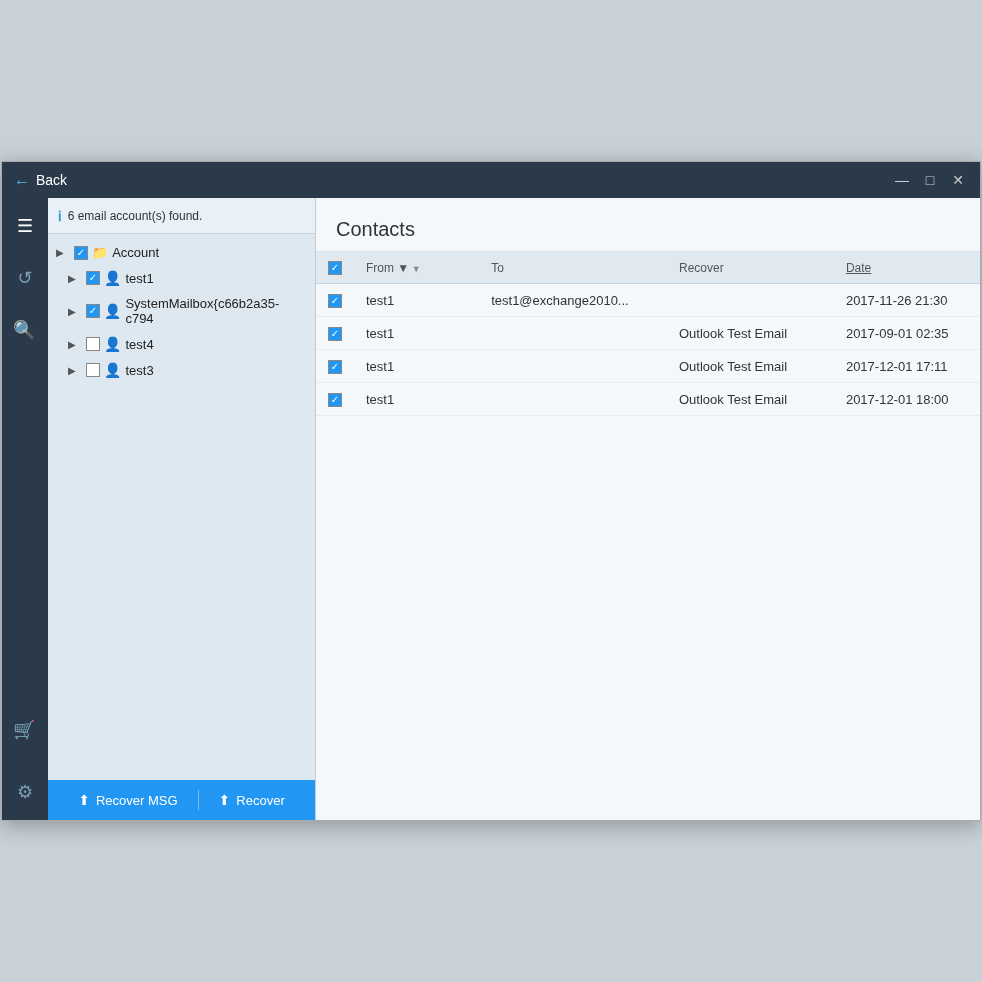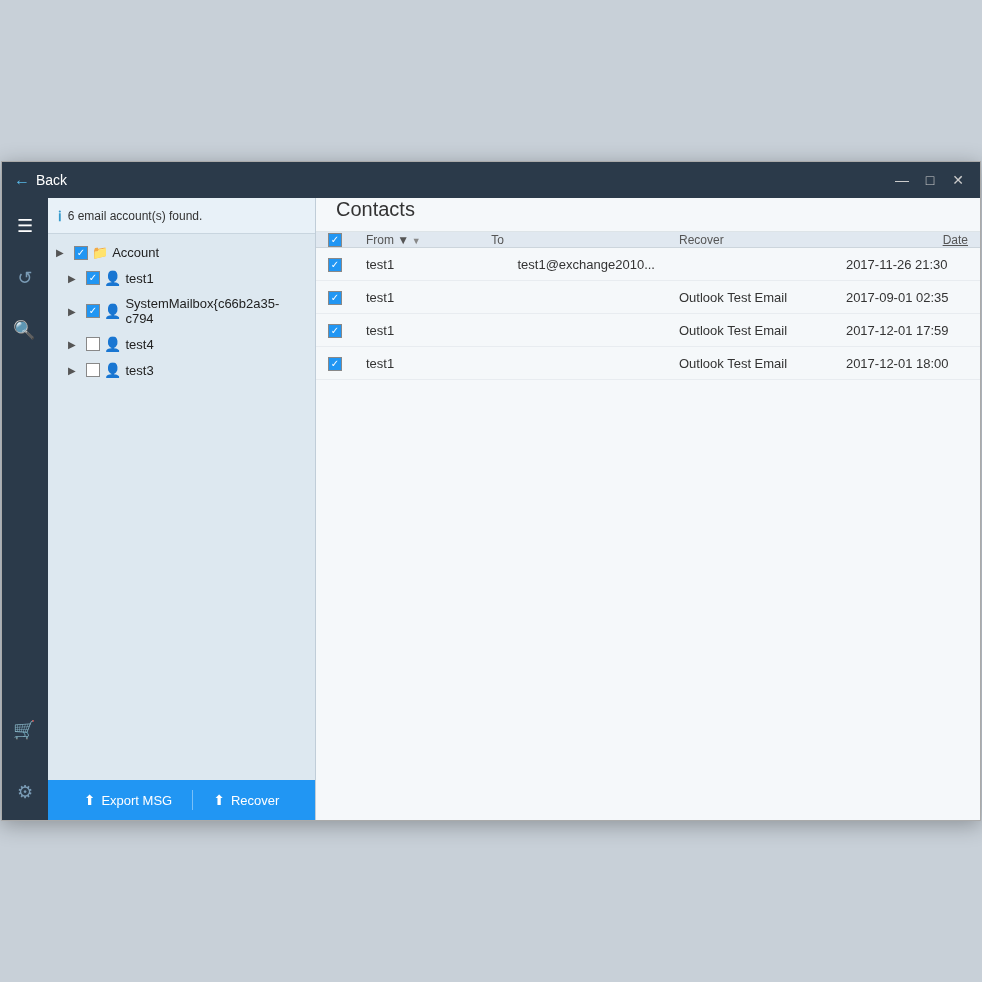--- a/index.html
+++ b/index.html
@@ -225,21 +225,21 @@
     
     .right-panel {
       flex: 1;
       background: #f5f8fa;
       display: flex;
       flex-direction: column;
       overflow: hidden;
     }
 
     .right-header {
-      padding: 0 20px 10px;
+      padding: 20px 20px 10px;
       background: #f5f8fa;
       border-bottom: 1px solid #dde4e8;
     }
 
     .right-title {
       font-size: 20px;
       font-weight: 400;
       color: #333;
     }
 
@@ -253,21 +253,21 @@
       width: 100%;
       border-collapse: collapse;
     }
 
     thead tr {
       background: #e0e8f0;
     }
 
     thead th {
       text-align: left;
-      padding: 0 12px;
+      padding: 8px 12px;
       font-size: 12px;
       font-weight: 500;
       color: #555;
       border-bottom: 1px solid #ccd5dc;
     }
 
     thead th.sortable {
       cursor: pointer;
     }
 
@@ -308,38 +308,36 @@
     .td-check {
       width: 30px;
     }
 
     .td-from {
       min-width: 120px;
     }
 
     .td-to {
       min-width: 180px;
-      text-align: right;
     }
 
     .td-subject {
       min-width: 160px;
     }
 
     .td-date {
       min-width: 140px;
       text-align: left;
     }
 
     .th-check {
       width: 30px;
     }
 
     .th-date {
-      text-align: right;
       text-decoration: underline;
     }
   </style>
 </head>
 <body>
 
 <div class="app-window">
 
   <div class="title-bar">
     <div class="title-bar-back">
@@ -404,21 +402,21 @@
           <span class="tree-chevron">▶</span>
           <span class="tree-checkbox unchecked"></span>
           <span class="tree-user-icon">👤</span>
           <span>test3</span>
         </div>
       </div>
 
       <div class="bottom-bar">
         <button class="bottom-btn">
           <span class="upload-icon">⬆</span>
-          <span>Export MSG</span>
+          <span>Recover MSG</span>
         </button>
         <div class="bottom-divider"></div>
         <button class="bottom-btn">
           <span class="upload-icon">⬆</span>
           <span>Recover</span>
         </button>
       </div>
     </div>
 
     <div class="right-panel">
@@ -452,21 +450,21 @@
                 <td class="td-from">test1</td>
                 <td class="td-to"></td>
                 <td class="td-subject">Outlook Test Email</td>
                 <td class="td-date">2017-09-01 02:35</td>
               </tr>
               <tr>
                 <td class="td-check"><span class="row-checkbox"></span></td>
                 <td class="td-from">test1</td>
                 <td class="td-to"></td>
                 <td class="td-subject">Outlook Test Email</td>
-                <td class="td-date">2017-12-01 17:59</td>
+                <td class="td-date">2017-12-01 17:11</td>
               </tr>
               <tr>
                 <td class="td-check"><span class="row-checkbox"></span></td>
                 <td class="td-from">test1</td>
                 <td class="td-to"></td>
                 <td class="td-subject">Outlook Test Email</td>
                 <td class="td-date">2017-12-01 18:00</td>
               </tr>
             </tbody>
         </table>

